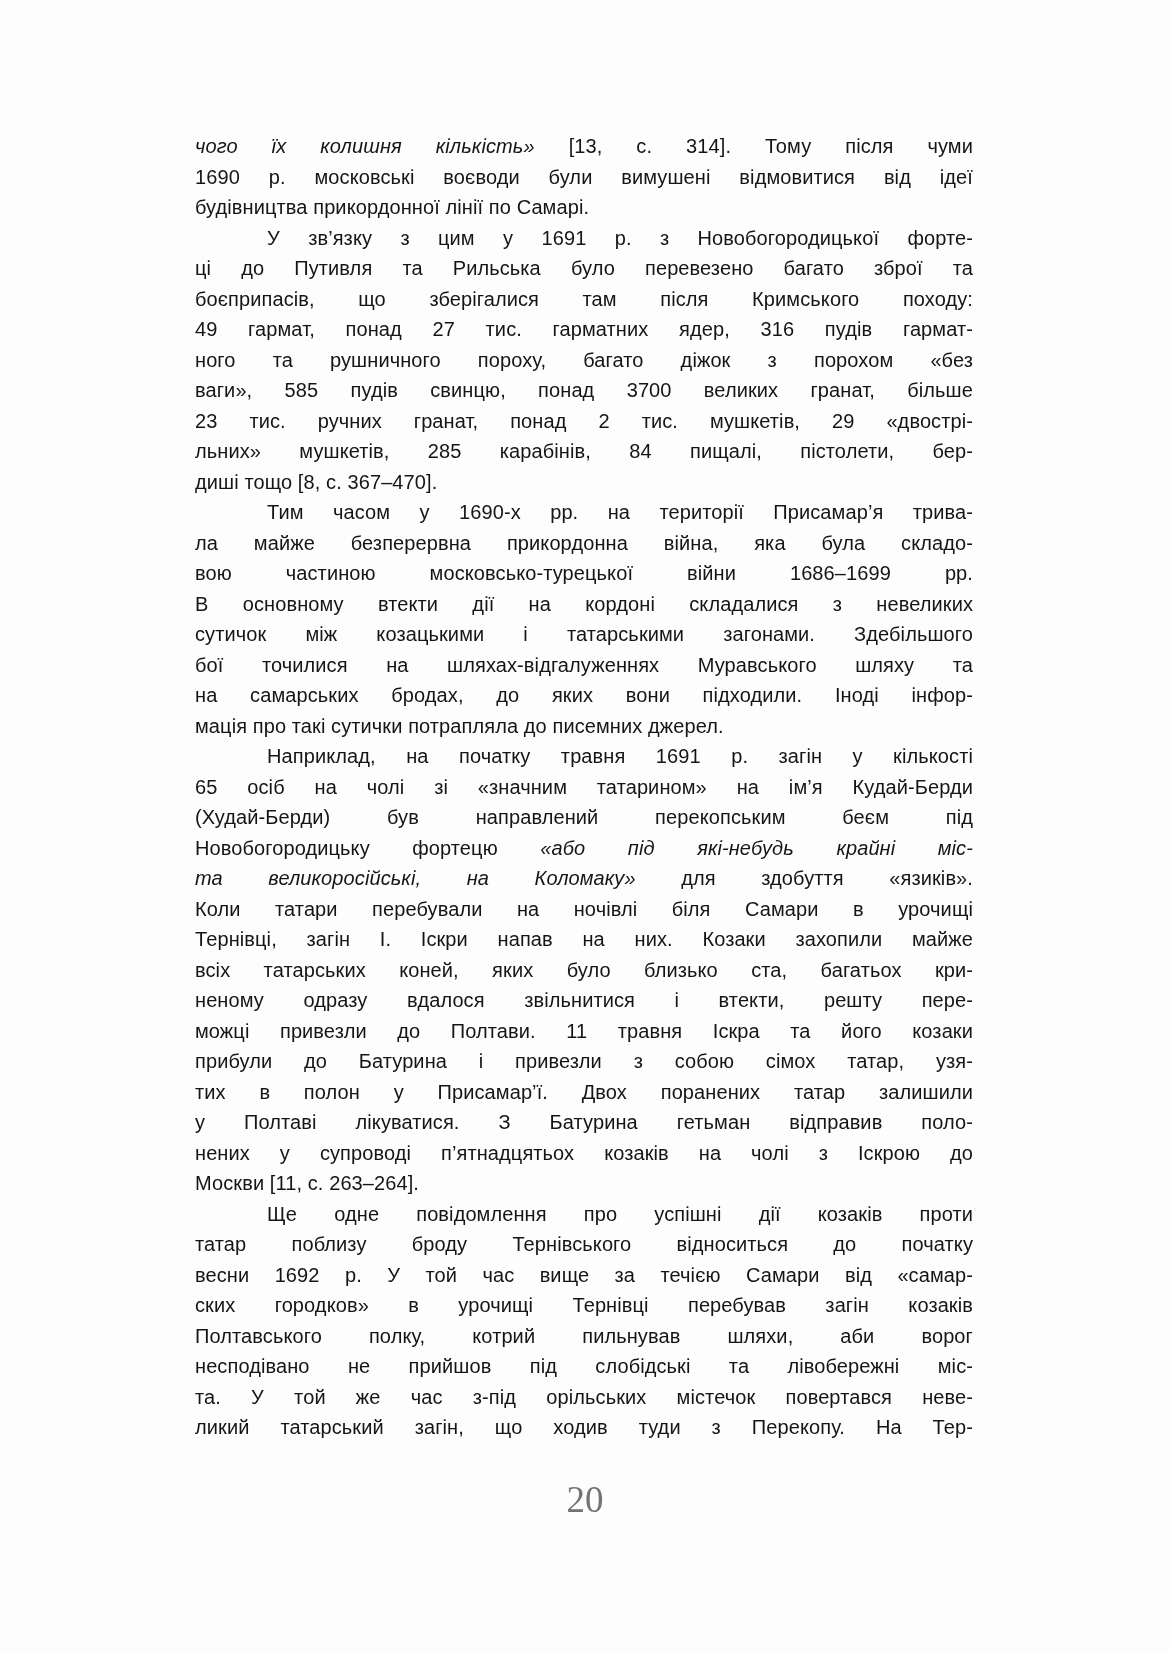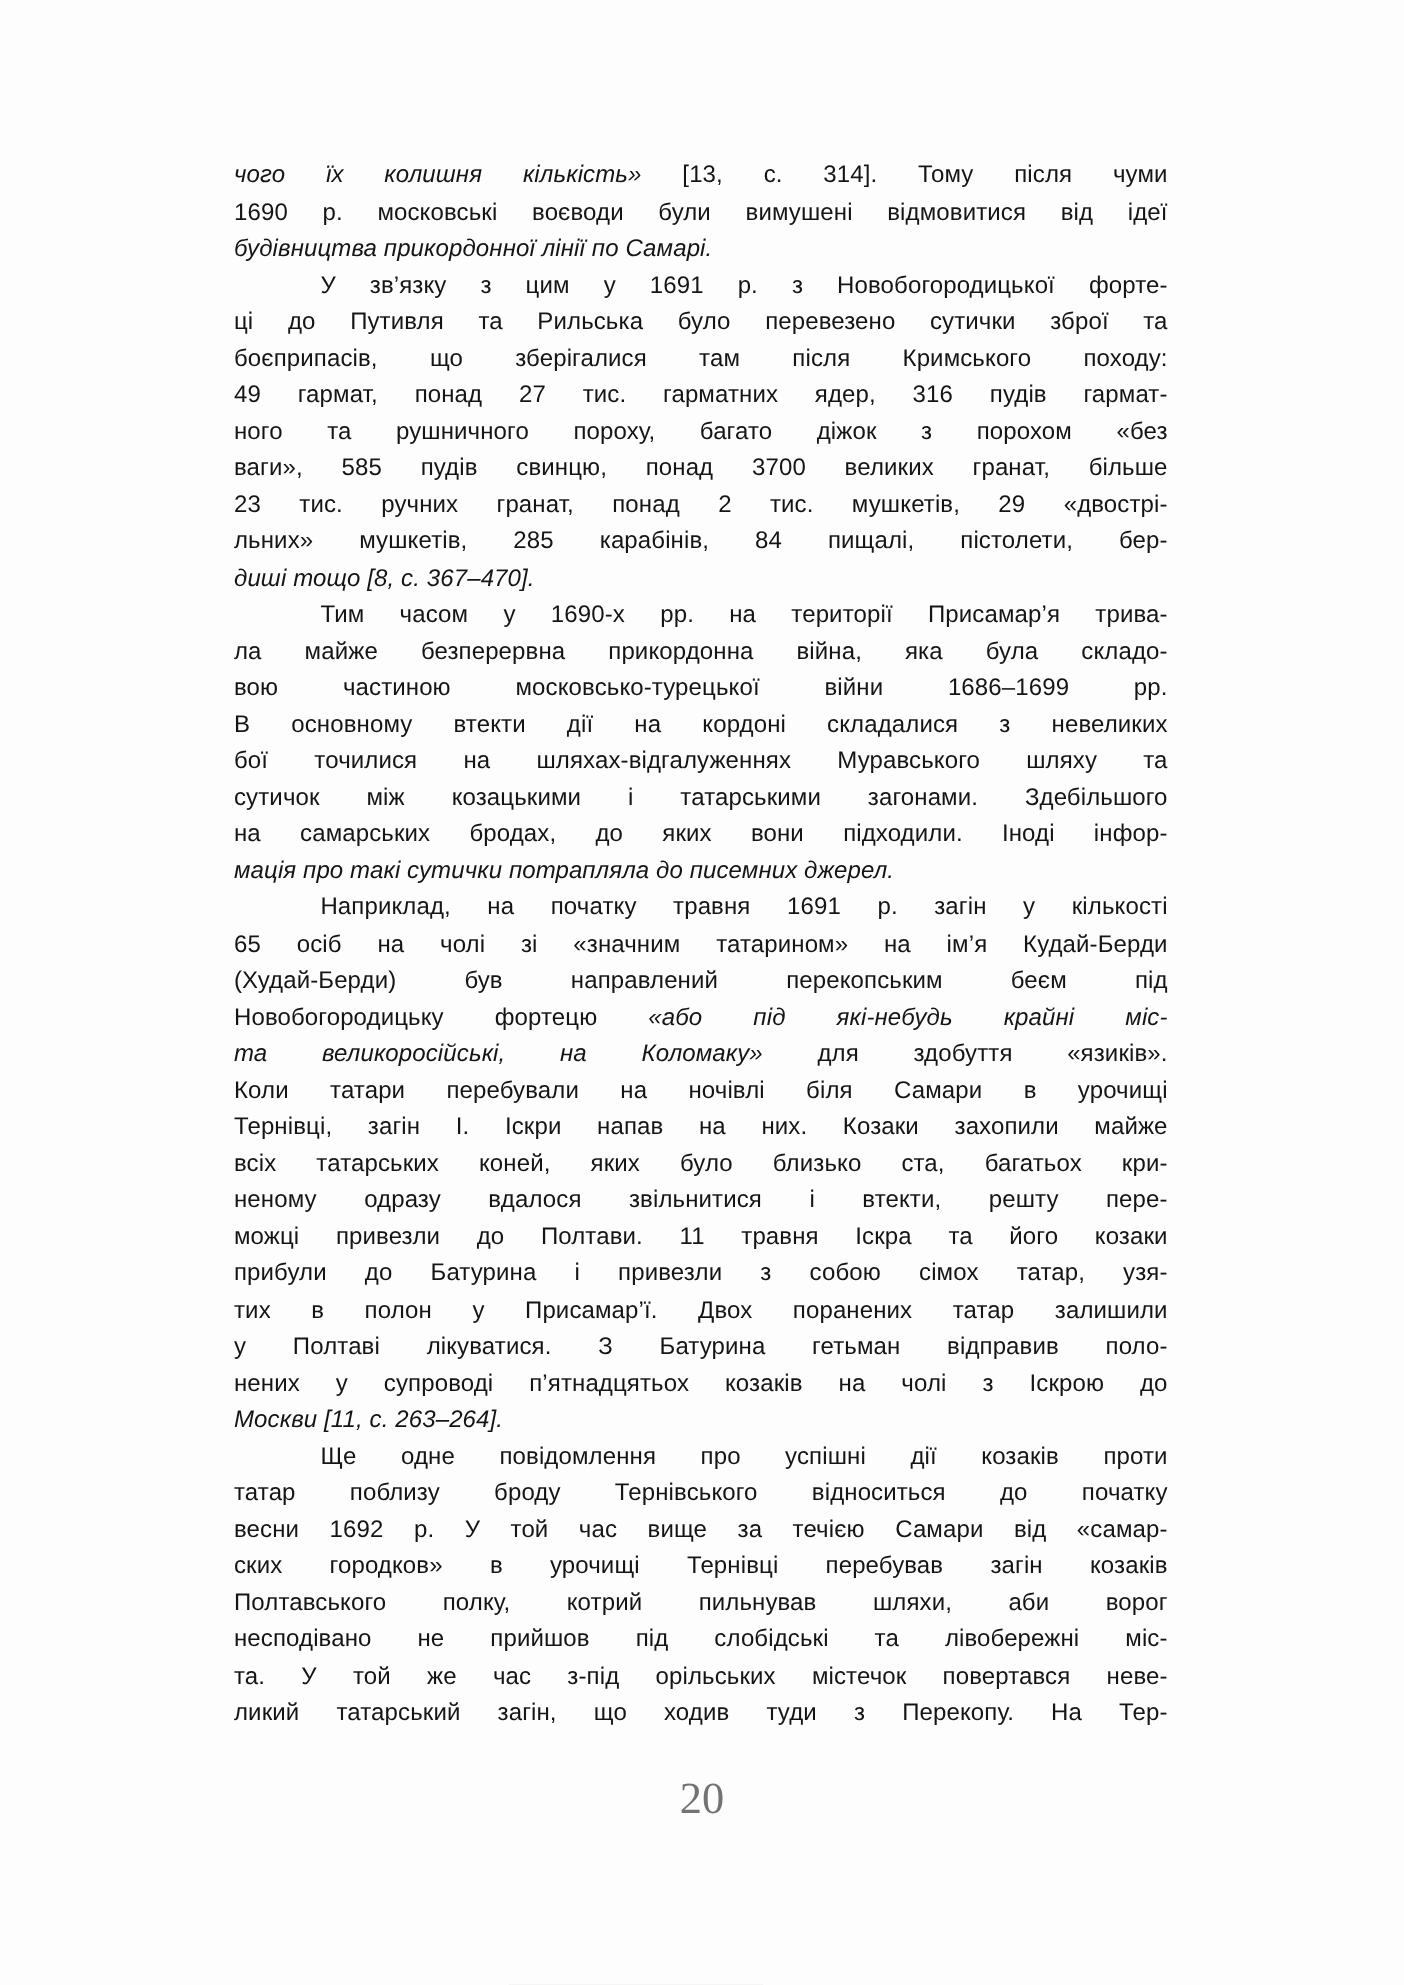--- a/index.html
+++ b/index.html
@@ -33,21 +33,20 @@
     text-align: justify;
     text-align-last: justify;
     white-space: nowrap;
     letter-spacing: 0.1px;
   }
   .line.justified {
     white-space: normal;
   }
   .line.end {
     text-align-last: left;
-    font-style: italic;
   }
   .line.indent {
     text-indent: 72px;
   }
   .seg-i {
     font-style: italic;
   }
   .page-number {
     position: absolute;
     top: 1478px;
@@ -64,36 +63,36 @@
 
 <div class="page">
   <div class="text-block">
       <div class="para">
         <div class="line justified"><span class="seg seg-i">чого їх колишня кількість»</span><span class="seg"> [13, с. 314]. Тому після чуми</span></div>
         <div class="line justified"><span class="seg">1690 р. московські воєводи були вимушені відмовитися від ідеї</span></div>
         <div class="line justified end"><span class="seg">будівництва прикордонної лінії по Самарі.</span></div>
       </div>
       <div class="para">
         <div class="line justified indent"><span class="seg">У зв’язку з цим у 1691 р. з Новобогородицької форте-</span></div>
-        <div class="line justified"><span class="seg">ці до Путивля та Рильська було перевезено сутички зброї та</span></div>
+        <div class="line justified"><span class="seg">ці до Путивля та Рильська було перевезено багато зброї та</span></div>
         <div class="line justified"><span class="seg">боєприпасів, що зберігалися там після Кримського походу:</span></div>
         <div class="line justified"><span class="seg">49 гармат, понад 27 тис. гарматних ядер, 316 пудів гармат-</span></div>
         <div class="line justified"><span class="seg">ного та рушничного пороху, багато діжок з порохом «без</span></div>
         <div class="line justified"><span class="seg">ваги», 585 пудів свинцю, понад 3700 великих гранат, більше</span></div>
         <div class="line justified"><span class="seg">23 тис. ручних гранат, понад 2 тис. мушкетів, 29 «двострі-</span></div>
         <div class="line justified"><span class="seg">льних» мушкетів, 285 карабінів, 84 пищалі, пістолети, бер-</span></div>
         <div class="line justified end"><span class="seg">диші тощо [8, с. 367–470].</span></div>
       </div>
       <div class="para">
         <div class="line justified indent"><span class="seg">Тим часом у 1690-х рр. на території Присамар’я трива-</span></div>
         <div class="line justified"><span class="seg">ла майже безперервна прикордонна війна, яка була складо-</span></div>
         <div class="line justified"><span class="seg">вою частиною московсько-турецької війни 1686–1699 рр.</span></div>
         <div class="line justified"><span class="seg">В основному втекти дії на кордоні складалися з невеликих</span></div>
+        <div class="line justified"><span class="seg">сутичок між козацькими і татарськими загонами. Здебільшого</span></div>
         <div class="line justified"><span class="seg">бої точилися на шляхах-відгалуженнях Муравського шляху та</span></div>
-        <div class="line justified"><span class="seg">сутичок між козацькими і татарськими загонами. Здебільшого</span></div>
         <div class="line justified"><span class="seg">на самарських бродах, до яких вони підходили. Іноді інфор-</span></div>
         <div class="line justified end"><span class="seg">мація про такі сутички потрапляла до писемних джерел.</span></div>
       </div>
       <div class="para">
         <div class="line justified indent"><span class="seg">Наприклад, на початку травня 1691 р. загін у кількості</span></div>
         <div class="line justified"><span class="seg">65 осіб на чолі зі «значним татарином» на ім’я Кудай-Берди</span></div>
         <div class="line justified"><span class="seg">(Худай-Берди) був направлений перекопським беєм під</span></div>
         <div class="line justified"><span class="seg">Новобогородицьку фортецю </span><span class="seg seg-i">«або під які-небудь крайні міс-</span></div>
         <div class="line justified"><span class="seg seg-i">та великоросійські, на Коломаку»</span><span class="seg"> для здобуття «язиків».</span></div>
         <div class="line justified"><span class="seg">Коли татари перебували на ночівлі біля Самари в урочищі</span></div>

